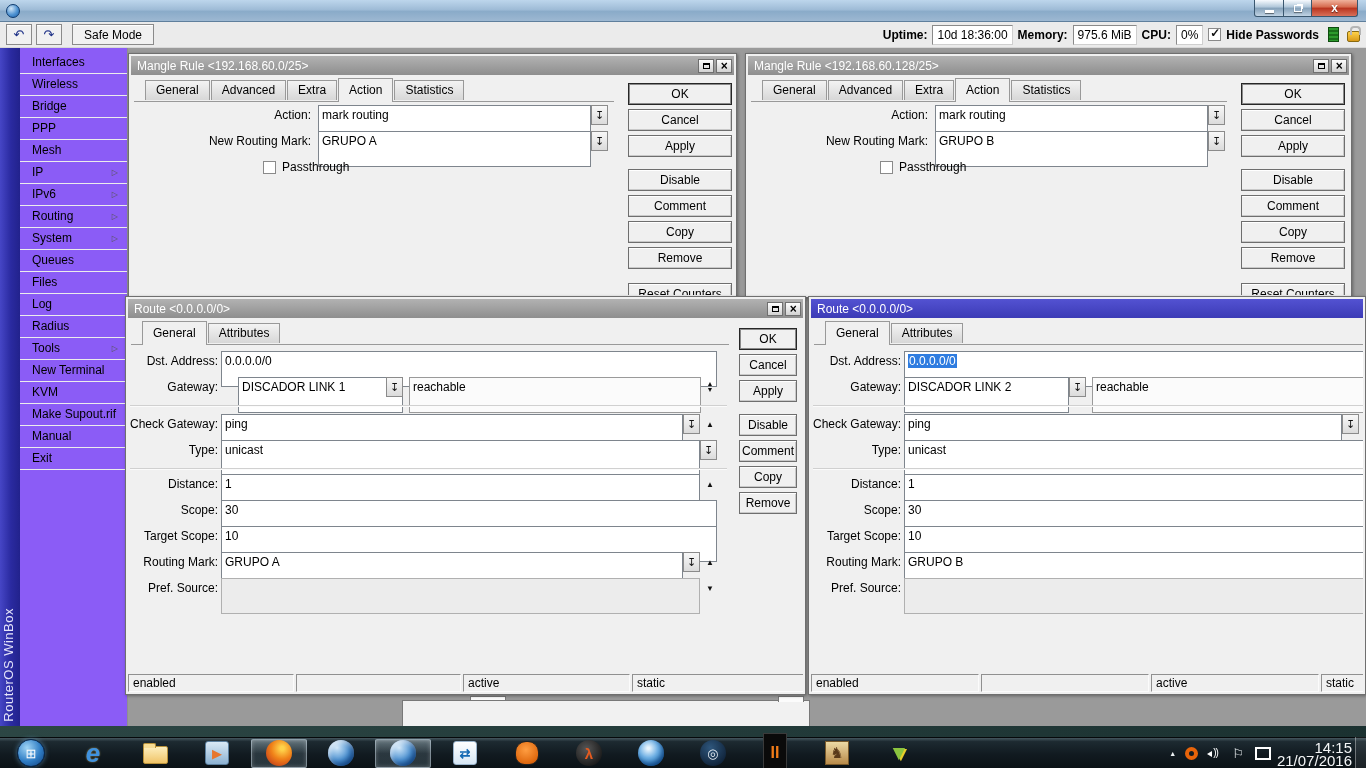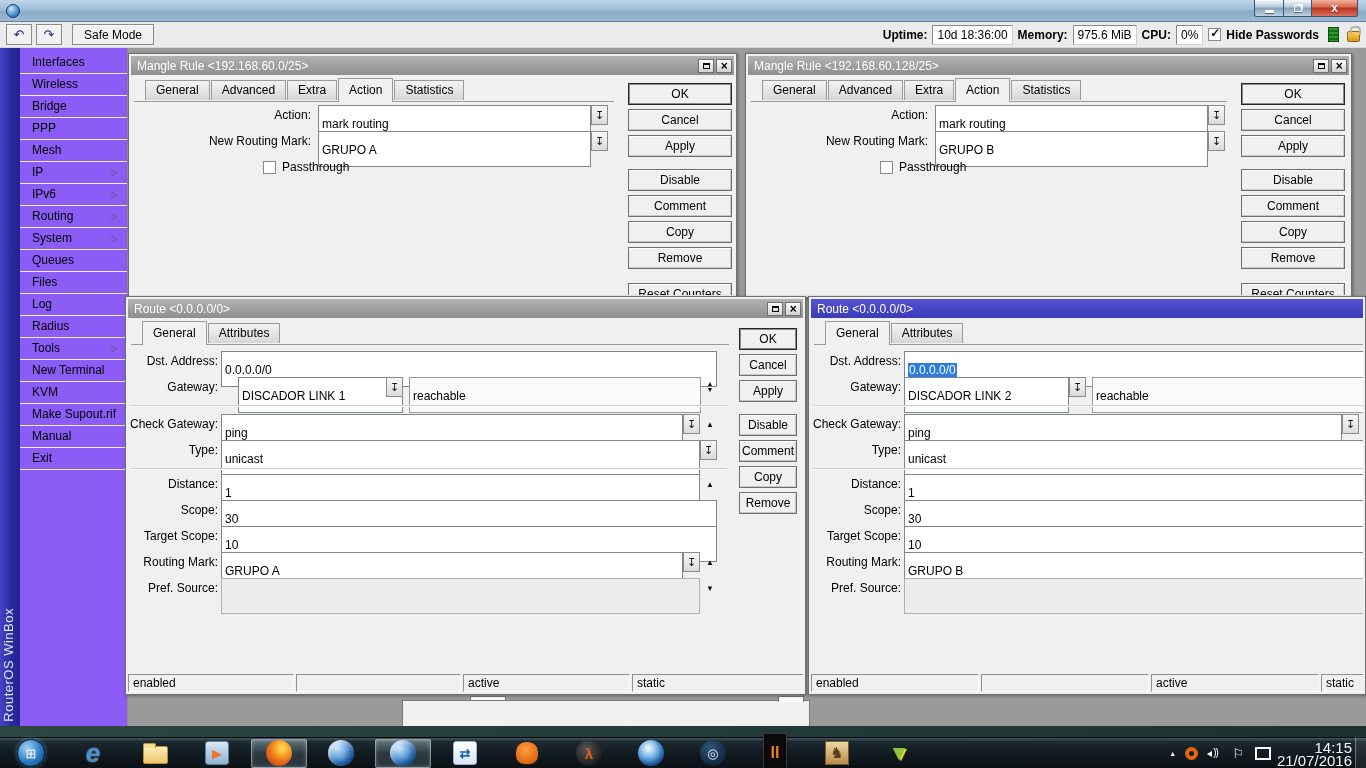--- a/index.html
+++ b/index.html
@@ -75,21 +75,21 @@
   .client { position:absolute; left:2px; top:21px; right:2px; bottom:2px; overflow:hidden; }
 
   .tabs { position:absolute; left:14px; top:3px; height:24px; display:flex; align-items:center; z-index:2; }
   .tab { height:20px; line-height:19px; padding:0 10px; background:linear-gradient(#f3f3f3,#d7d7d7);
          border:1px solid #999; border-bottom:none; margin-right:1px; white-space:nowrap; }
   .tab.selected { height:24px; line-height:22px; background:#f0f0f0; z-index:3; }
   .tabrule { position:absolute; height:1px; background:#999; top:26px; left:3px; z-index:1; }
 
   .flabel { position:absolute; height:20px; line-height:20px; text-align:right; white-space:nowrap; }
   .tfield { position:absolute; height:36px; line-height:18px; border:1px solid #7e858d; background:#fff;
-            padding:9px 3px; white-space:nowrap; overflow:hidden; }
+            padding:0 3px; white-space:nowrap; overflow:hidden; }
   .tfield.dis { background:#ececec; border-color:#b0b0b0; }
   .tfield.info { background:#fbfbfb; border-color:#9a9a9a; }
   .sel-text { background:#2e7ce0; color:#fff; padding:0 1px; }
   .dropbtn { position:absolute; width:17px; height:20px; background:linear-gradient(#f8f8f8,#dbdbdb); border:1px solid #8b8b8b;
              text-align:center; line-height:18px; font-size:11px; color:#111; }
   .dropbtn::after { content:"↧"; }
   .adorn { position:absolute; width:14px; height:20px; display:flex; align-items:center; justify-content:center;
            font-size:8px; color:#111; }
   .adorn.up::after { content:"▲"; }
   .adorn.down::after { content:"▼"; }

